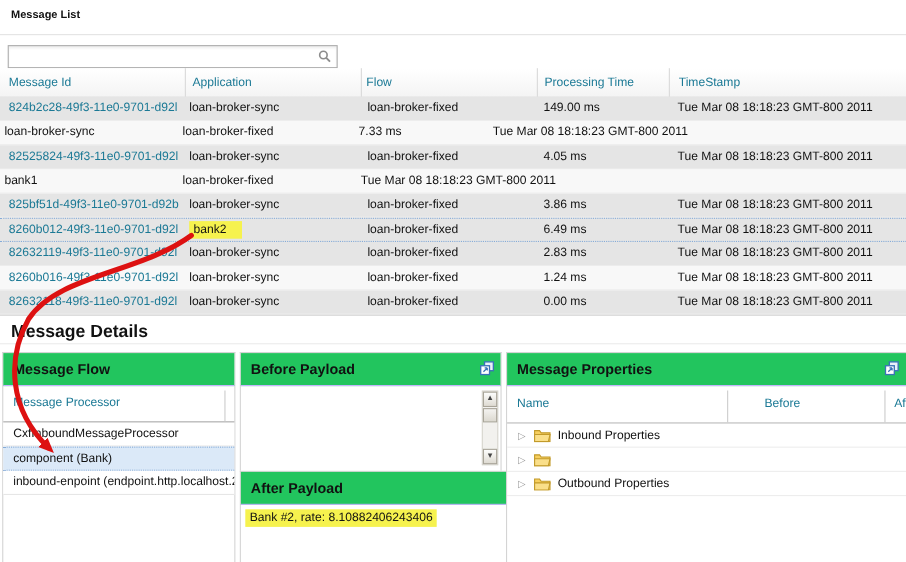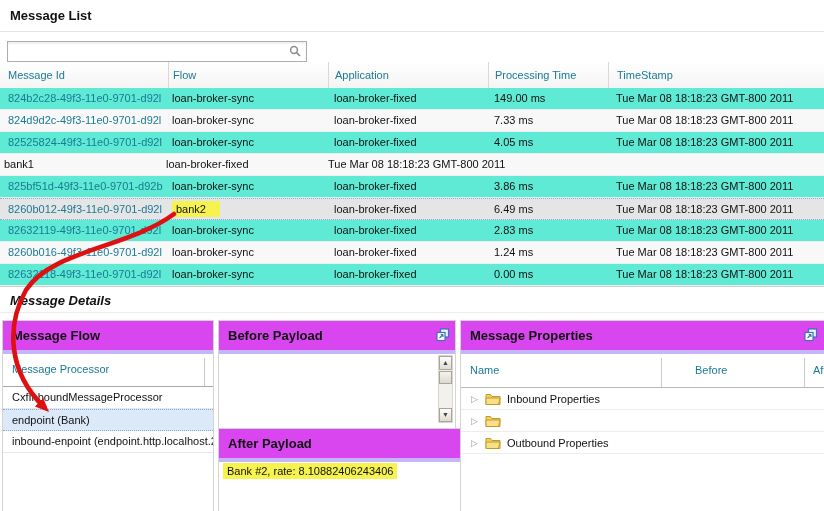--- a/index.html
+++ b/index.html
@@ -2,54 +2,54 @@
 <html><head>
 <meta charset="utf-8">
 <style>
   html,body{margin:0;padding:0;background:#fff;}
   .stage{position:relative;width:824px;height:511px;overflow:hidden;background:#fff;
          font-family:"Liberation Sans",sans-serif;font-size:11px;color:#111;}
 
   
   .list-titlebar{position:absolute;left:0;top:0;width:824px;height:31px;
                  border-bottom:1px solid #e3e3e3;background:#fff;}
-  .list-titlebar .t{position:absolute;left:10px;top:8px;font-size:13px;font-weight:bold;}
+  .list-titlebar .t{position:absolute;left:10px;top:8px;font-size:10px;font-weight:bold;}
   .details-titlebar{position:absolute;left:0;top:286px;width:824px;height:25px;
                     border-top:1px solid #cfcfcf;border-bottom:1px solid #ececec;background:#fff;}
-  .details-titlebar .t{position:absolute;left:10px;top:6px;font-size:13px;font-weight:bold;font-style:italic;}
+  .details-titlebar .t{position:absolute;left:10px;top:6px;font-size:16px;font-weight:bold;}
 
   
   .searchbox{position:absolute;left:7px;top:41px;width:298px;height:19px;
              border:1px solid #acacac;background:#fff;box-shadow:inset 0 2px 2px rgba(0,0,0,.06);}
   .searchbox input{position:absolute;left:3px;top:1px;width:270px;height:15px;border:none;outline:none;
                    font-family:"Liberation Sans",sans-serif;font-size:11px;background:transparent;}
   .mag{position:absolute;right:5px;top:3px;width:12px;height:12px;}
 
   
   .mtable-head{position:absolute;left:0;top:62px;width:824px;height:26px;
                background:linear-gradient(#ffffff,#f4f4f4);border-bottom:1px solid #c9c9c9;
                display:flex;color:#1b7995;}
   .mtable-head .hc{line-height:26px;box-sizing:border-box;border-left:1px solid #d9d9d9;}
   .mtable-head .hc:first-child{border-left:none;}
   .rows{position:absolute;left:0;top:88px;width:824px;}
   .mrow{display:flex;height:22px;line-height:21px;box-sizing:border-box;
-        border-bottom:1px solid #ededed;background:#5eead4;}
+        border-bottom:1px solid #ededed;background:#e5e5e5;}
   .mrow:nth-child(even){background:#f8f8f8;}
   .mrow.sel{background:#e5e5e5;border-top:1px dotted #85abd8;border-bottom:1px dotted #85abd8;}
   .cell{box-sizing:border-box;overflow:hidden;white-space:nowrap;}
   .c-id{width:168px;padding-left:8px;color:#1b7995;}
   .c-flow{width:160px;padding-left:4px;}
   .c-app{width:160px;padding-left:6px;}
   .c-time{width:120px;padding-left:6px;}
   .c-ts{width:216px;padding-left:8px;}
   .hl{background:#f6f24e;padding:2px 14px 2px 4px;}
 
   
   .panel{position:absolute;background:#fff;border:1px solid #d4d4d4;border-bottom:none;box-sizing:border-box;}
-  .panel-h{position:relative;height:29px;border-bottom:4px solid #c4b5fd;background:#d946ef;}
+  .panel-h{position:relative;height:29px;border-bottom:1px solid #c4b5fd;background:#22c55e;}
   .panel-h .t{position:absolute;left:9px;top:7px;font-size:13px;font-weight:bold;}
   .popout{position:absolute;top:7px;width:14px;height:14px;}
 
   .mf{left:2px;top:320px;width:212px;height:191px;}
   .subhead{position:relative;height:32px;border-bottom:1px solid #a8a8a8;color:#1b7995;}
   .subhead .t{position:absolute;left:9px;top:9px;}
   .subhead .vdiv{position:absolute;right:8px;top:4px;bottom:0;width:1px;background:#cccccc;}
   .mfrow{height:22px;line-height:21px;box-sizing:border-box;border-bottom:1px solid #e6e6e6;
          padding-left:9px;overflow:hidden;white-space:nowrap;background:#fff;}
   .mfrow.sel{background:#dbe9f8;border-top:1px dotted #85abd8;border-bottom:1px dotted #85abd8;}
@@ -94,36 +94,35 @@
   <div class="searchbox">
     <input type="text" placeholder="" style="">
     <svg class="mag" viewBox="0 0 12 12">
       <circle cx="5" cy="5" r="3.4" fill="none" stroke="#8d8d8d" stroke-width="1.5"></circle>
       <line x1="7.6" y1="7.6" x2="11" y2="11" stroke="#8d8d8d" stroke-width="1.7"></line>
     </svg>
   </div>
 
   <div class="mtable-head">
     <div class="hc cell c-id">Message Id</div>
+    <div class="hc cell c-app">Application</div>
     <div class="hc cell c-flow">Flow</div>
-    <div class="hc cell c-app">Application</div>
     <div class="hc cell c-time">Processing Time</div>
     <div class="hc cell c-ts">TimeStamp</div>
   </div>
 
   <div class="rows">
     <div class="mrow">
       <div class="cell c-id">824b2c28-49f3-11e0-9701-d92l</div>
       <div class="cell c-flow">loan-broker-sync</div>
       <div class="cell c-app">loan-broker-fixed</div>
       <div class="cell c-time">149.00 ms</div>
       <div class="cell c-ts">Tue Mar 08 18:18:23 GMT-800 2011</div>
     </div>
     <div class="mrow">
-      <div class="cell c-id">824d9d2c-49f3-11e0-9701-d92l</div>
       <div class="cell c-flow">loan-broker-sync</div>
       <div class="cell c-app">loan-broker-fixed</div>
       <div class="cell c-time">7.33 ms</div>
       <div class="cell c-ts">Tue Mar 08 18:18:23 GMT-800 2011</div>
     </div>
     <div class="mrow">
       <div class="cell c-id">82525824-49f3-11e0-9701-d92l</div>
       <div class="cell c-flow">loan-broker-sync</div>
       <div class="cell c-app">loan-broker-fixed</div>
       <div class="cell c-time">4.05 ms</div>
@@ -177,21 +176,21 @@
 
   <div class="panel mf">
     <div class="panel-h">
       <div class="t">Message Flow</div>
     </div>
     <div class="subhead">
       <div class="t">Message Processor</div>
       <div class="vdiv"></div>
     </div>
     <div class="mfrow">CxfInboundMessageProcessor</div>
-    <div class="mfrow sel">endpoint (Bank)</div>
+    <div class="mfrow sel">component (Bank)</div>
     <div class="mfrow">inbound-enpoint (endpoint.http.localhost.2</div>
   </div>
 
   <div class="panel bp">
     <div class="panel-h">
       <div class="t">Before Payload</div>
       <svg class="popout" style="right:5px;" viewBox="0 0 14 14">
         <rect x="4.5" y="1" width="8" height="8" fill="#eaf1fb" stroke="#3a72b8" stroke-width="1.2"></rect>
         <rect x="1" y="4.5" width="8" height="8" fill="#ffffff" stroke="#3a72b8" stroke-width="1.2"></rect>
         <path d="M3.5 10 L7 6.5 M7 6.5 l-2.4 0 M7 6.5 l0 2.4" stroke="#3a72b8" stroke-width="1.1" fill="none"></path>

